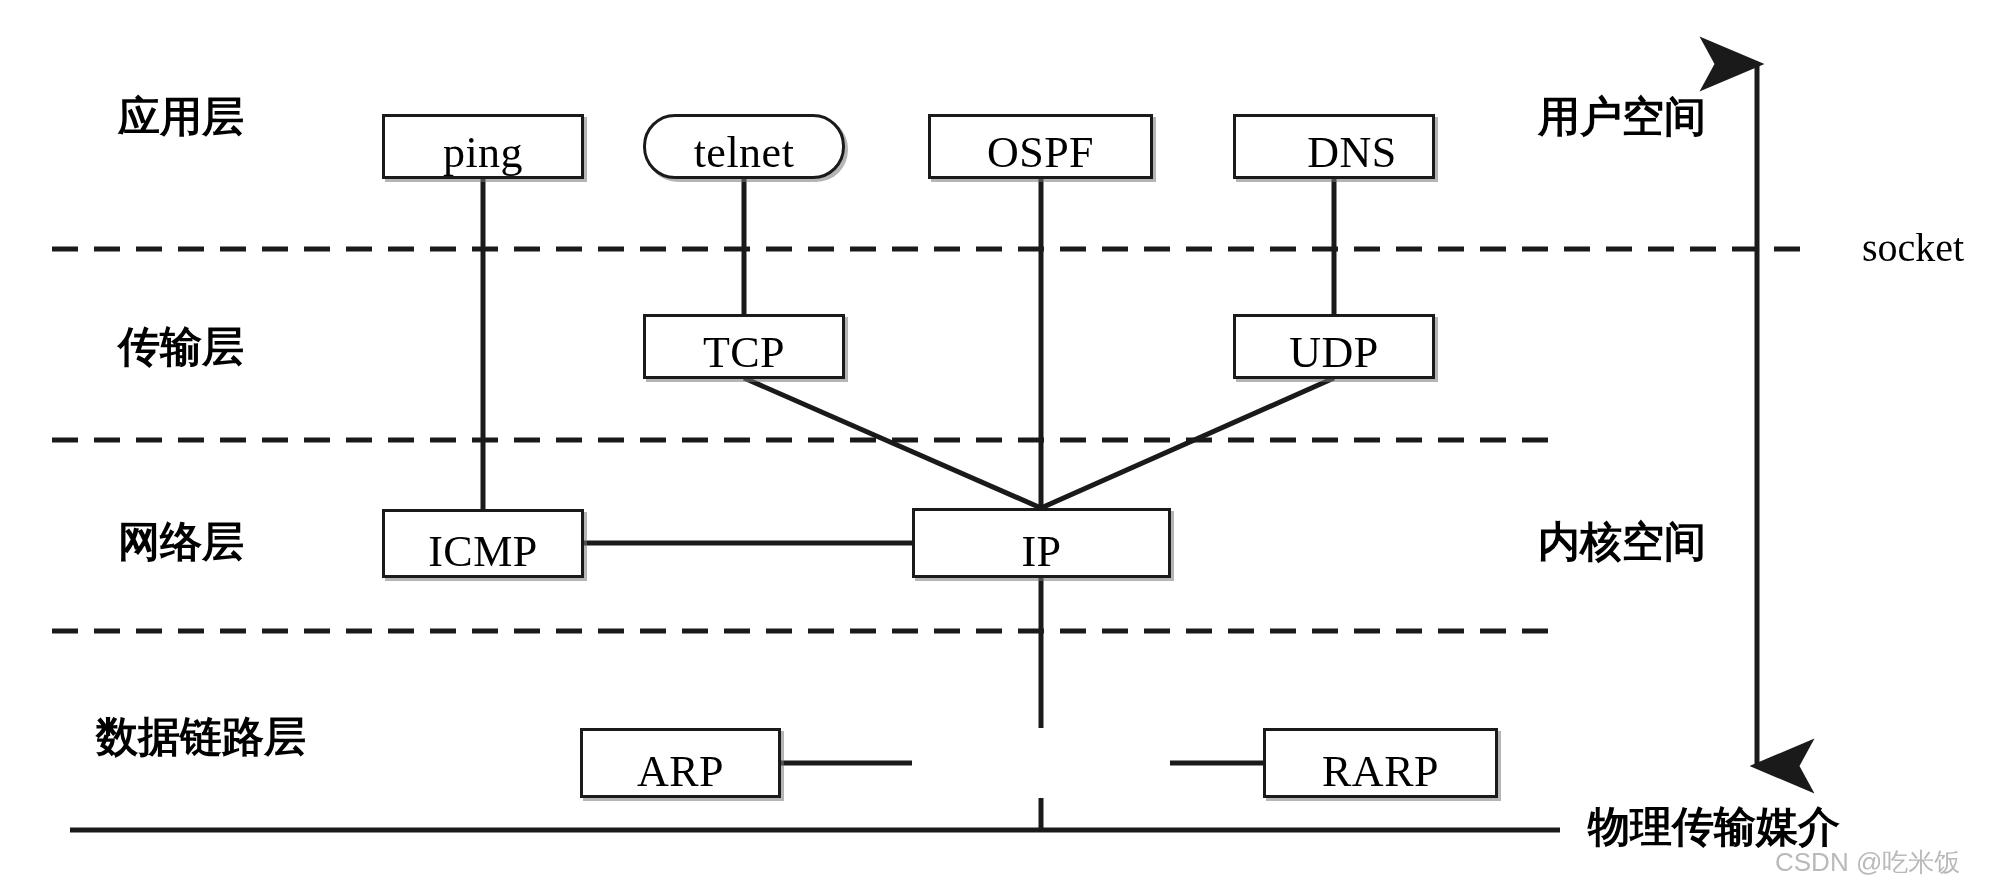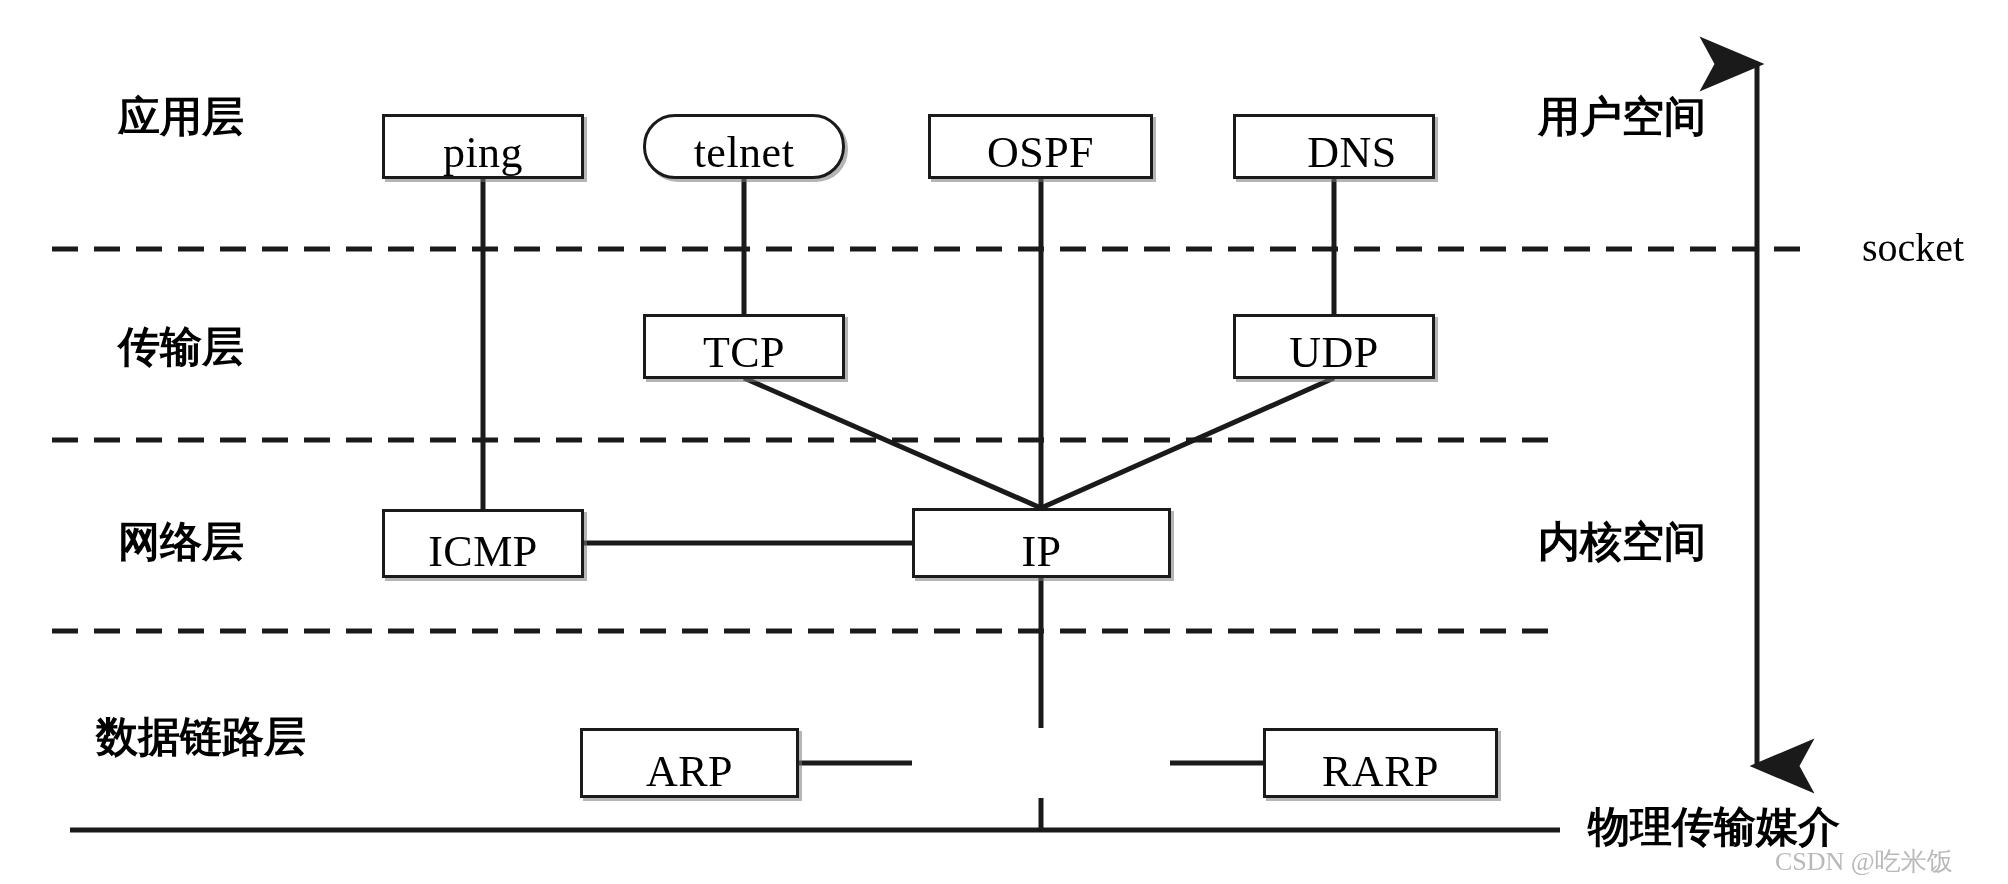--- a/index.html
+++ b/index.html
@@ -68,21 +68,21 @@
     position: absolute;
     color: #000000;
     font-family: "Liberation Serif", "DejaVu Serif", serif;
     font-size: 40px;
     line-height: 1;
     white-space: nowrap;
   }
   .watermark {
     position: absolute;
     color: #b9b9b9;
-    font-family: Liberation Serif, serif;
+    font-family: Liberation Sans, sans-serif;
     font-size: 26px;
     line-height: 1;
     white-space: nowrap;
   }
 </style>
 </head>
 <body>
 
 <div id="diagram-root">
 
@@ -167,21 +167,21 @@
     <span>TCP</span>
   </div>
 
   <div class="proto-box" style="left:382px; top:503px; width:202px; height:69px;">
     <span>ICMP</span>
   </div>
   <div class="proto-box" style="left:912px; top:502px; width:259px; height:70px;">
     <span>IP</span>
   </div>
 
-  <div class="proto-box" style="left:580px; top:722px; width:219px; height:70px;">
+  <div class="proto-box" style="left:580px; top:722px; width:201px; height:70px;">
     <span>ARP</span>
   </div>
   <div class="proto-box" style="left:1263px; top:722px; width:235px; height:70px;">
     <span>RARP</span>
   </div>
 
   <div class="watermark" style="left:1775px; top:843px;">CSDN @吃米饭</div>
 
 </div>
 

